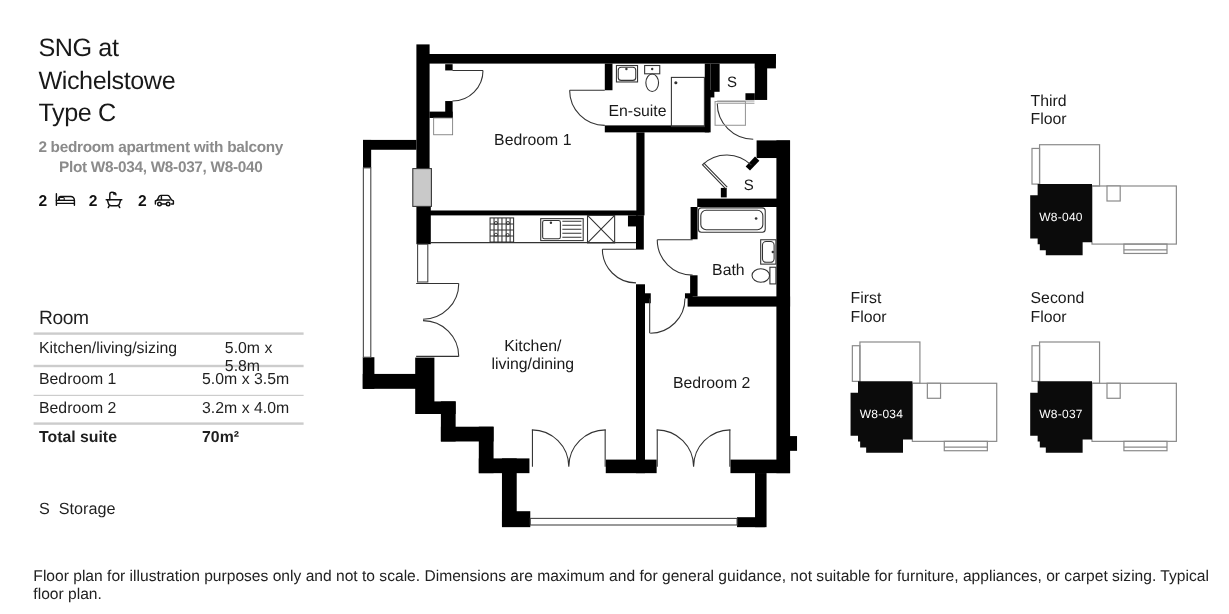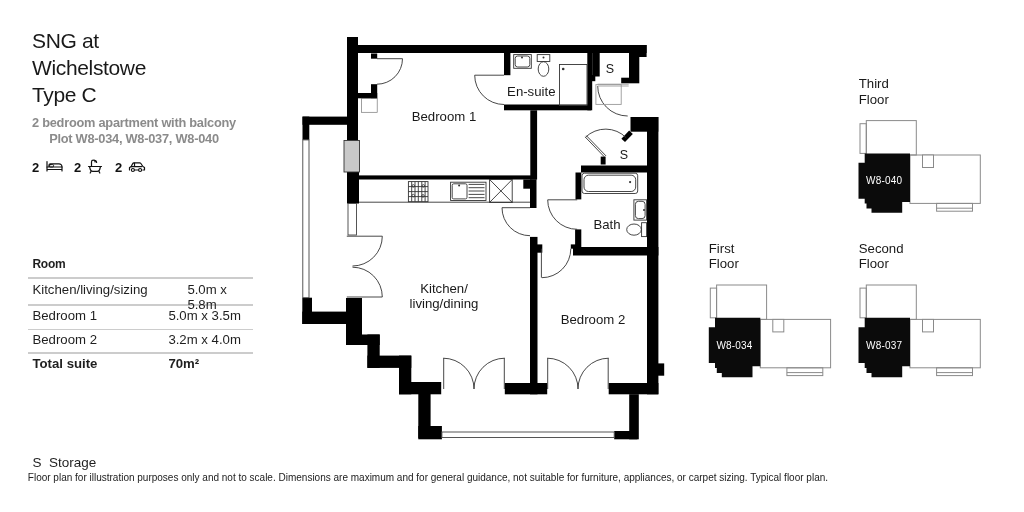--- a/index.html
+++ b/index.html
@@ -2,43 +2,43 @@
 <html><head>
 <meta charset="utf-8">
 <style>
   html,body{margin:0;padding:0;}
   body{width:1024px;height:512px;background:#fff;font-family:"Liberation Sans",sans-serif;position:relative;overflow:hidden;}
   .abs{position:absolute;}
   .title{left:32px;top:26.8px;font-size:21px;line-height:27px;color:#191919;letter-spacing:-0.35px;}
   .title b{font-weight:400;}
   .sub{left:32px;top:114.9px;font-size:12.8px;line-height:15.8px;color:#8b8b8b;font-weight:600;letter-spacing:-0.25px;text-align:center;}
   .icons{left:32px;top:158px;}
-  .foot{left:27.8px;top:471.5px;font-size:10px;color:#222;}
+  .foot{left:27.8px;top:471.5px;font-size:13px;color:#222;}
 </style>
 </head>
 <body>
 <div class="abs title">SNG at<br>Wichelstowe<br><b>Type C</b></div>
 <div class="abs sub">2 bedroom apartment with balcony<br>Plot W8‑034, W8‑037, W8‑040</div>
 <div class="abs foot">Floor plan for illustration purposes only and not to scale. Dimensions are maximum and for general guidance, not suitable for furniture, appliances, or carpet sizing. Typical floor plan.</div>
 
 <div class="abs" style="left:28.2px;top:0;width:225px;height:512px;font-size:13.2px;color:#1f1f1f;">
-  <div class="abs" style="left:4.3px;top:257.2px;font-weight:700;font-size:12px;letter-spacing:-0.3px;">Room</div>
+  <div class="abs" style="left:4.3px;top:257.2px;font-weight:400;font-size:16px;letter-spacing:-0.3px;">Room</div>
   <div class="abs" style="left:0;top:277.3px;width:225px;height:1.5px;background:#ccc;"></div>
   <div class="abs" style="left:0;top:304.4px;width:225px;height:1.5px;background:#ccc;"></div>
   <div class="abs" style="left:0;top:328.5px;width:225px;height:1.5px;background:#ccc;"></div>
   <div class="abs" style="left:0;top:352.2px;width:225px;height:1.5px;background:#ccc;"></div>
   <div class="abs" style="left:4.3px;top:282.1px;">Kitchen/living/sizing</div>
   <div class="abs" style="left:140.2px;top:282.1px;margin-left:19px;">5.0m x 5.8m</div>
   <div class="abs" style="left:4.3px;top:308.4px;">Bedroom 1</div>
   <div class="abs" style="left:140.2px;top:308.4px;">5.0m x 3.5m</div>
   <div class="abs" style="left:4.3px;top:331.8px;">Bedroom 2</div>
   <div class="abs" style="left:140.2px;top:331.8px;">3.2m x 4.0m</div>
   <div class="abs" style="left:4.3px;top:355.5px;font-weight:700;">Total suite</div>
   <div class="abs" style="left:140.2px;top:355.5px;font-weight:700;">70m²</div>
-  <div class="abs" style="left:4.3px;top:415.8px;font-size:13.5px;margin-top:39px;">S&nbsp;&nbsp;Storage</div>
+  <div class="abs" style="left:4.3px;top:415.8px;font-size:13.5px;">S&nbsp;&nbsp;Storage</div>
 </div>
 
 <svg class="abs icons" width="130" height="18" viewBox="0 0 130 18">
   <g fill="none" stroke="#111" stroke-width="1.2" stroke-linecap="round" stroke-linejoin="round">
     <text x="0" y="13.5" fill="#111" stroke="none" font-size="13" font-weight="600">2</text>
 
     <g transform="translate(14,0)">
       <path d="M1,3.5 V13 M1,11.5 H16 M16,9 V13"></path>
       <path d="M1,9 H16 M3,9 V7.2 a1.4,1.4 0 0 1 1.4,-1.4 H13 a3,3 0 0 1 3,3"></path>
       <rect x="3.4" y="6.6" width="4.2" height="2.4" rx="1" stroke-width="0.9"></rect>

